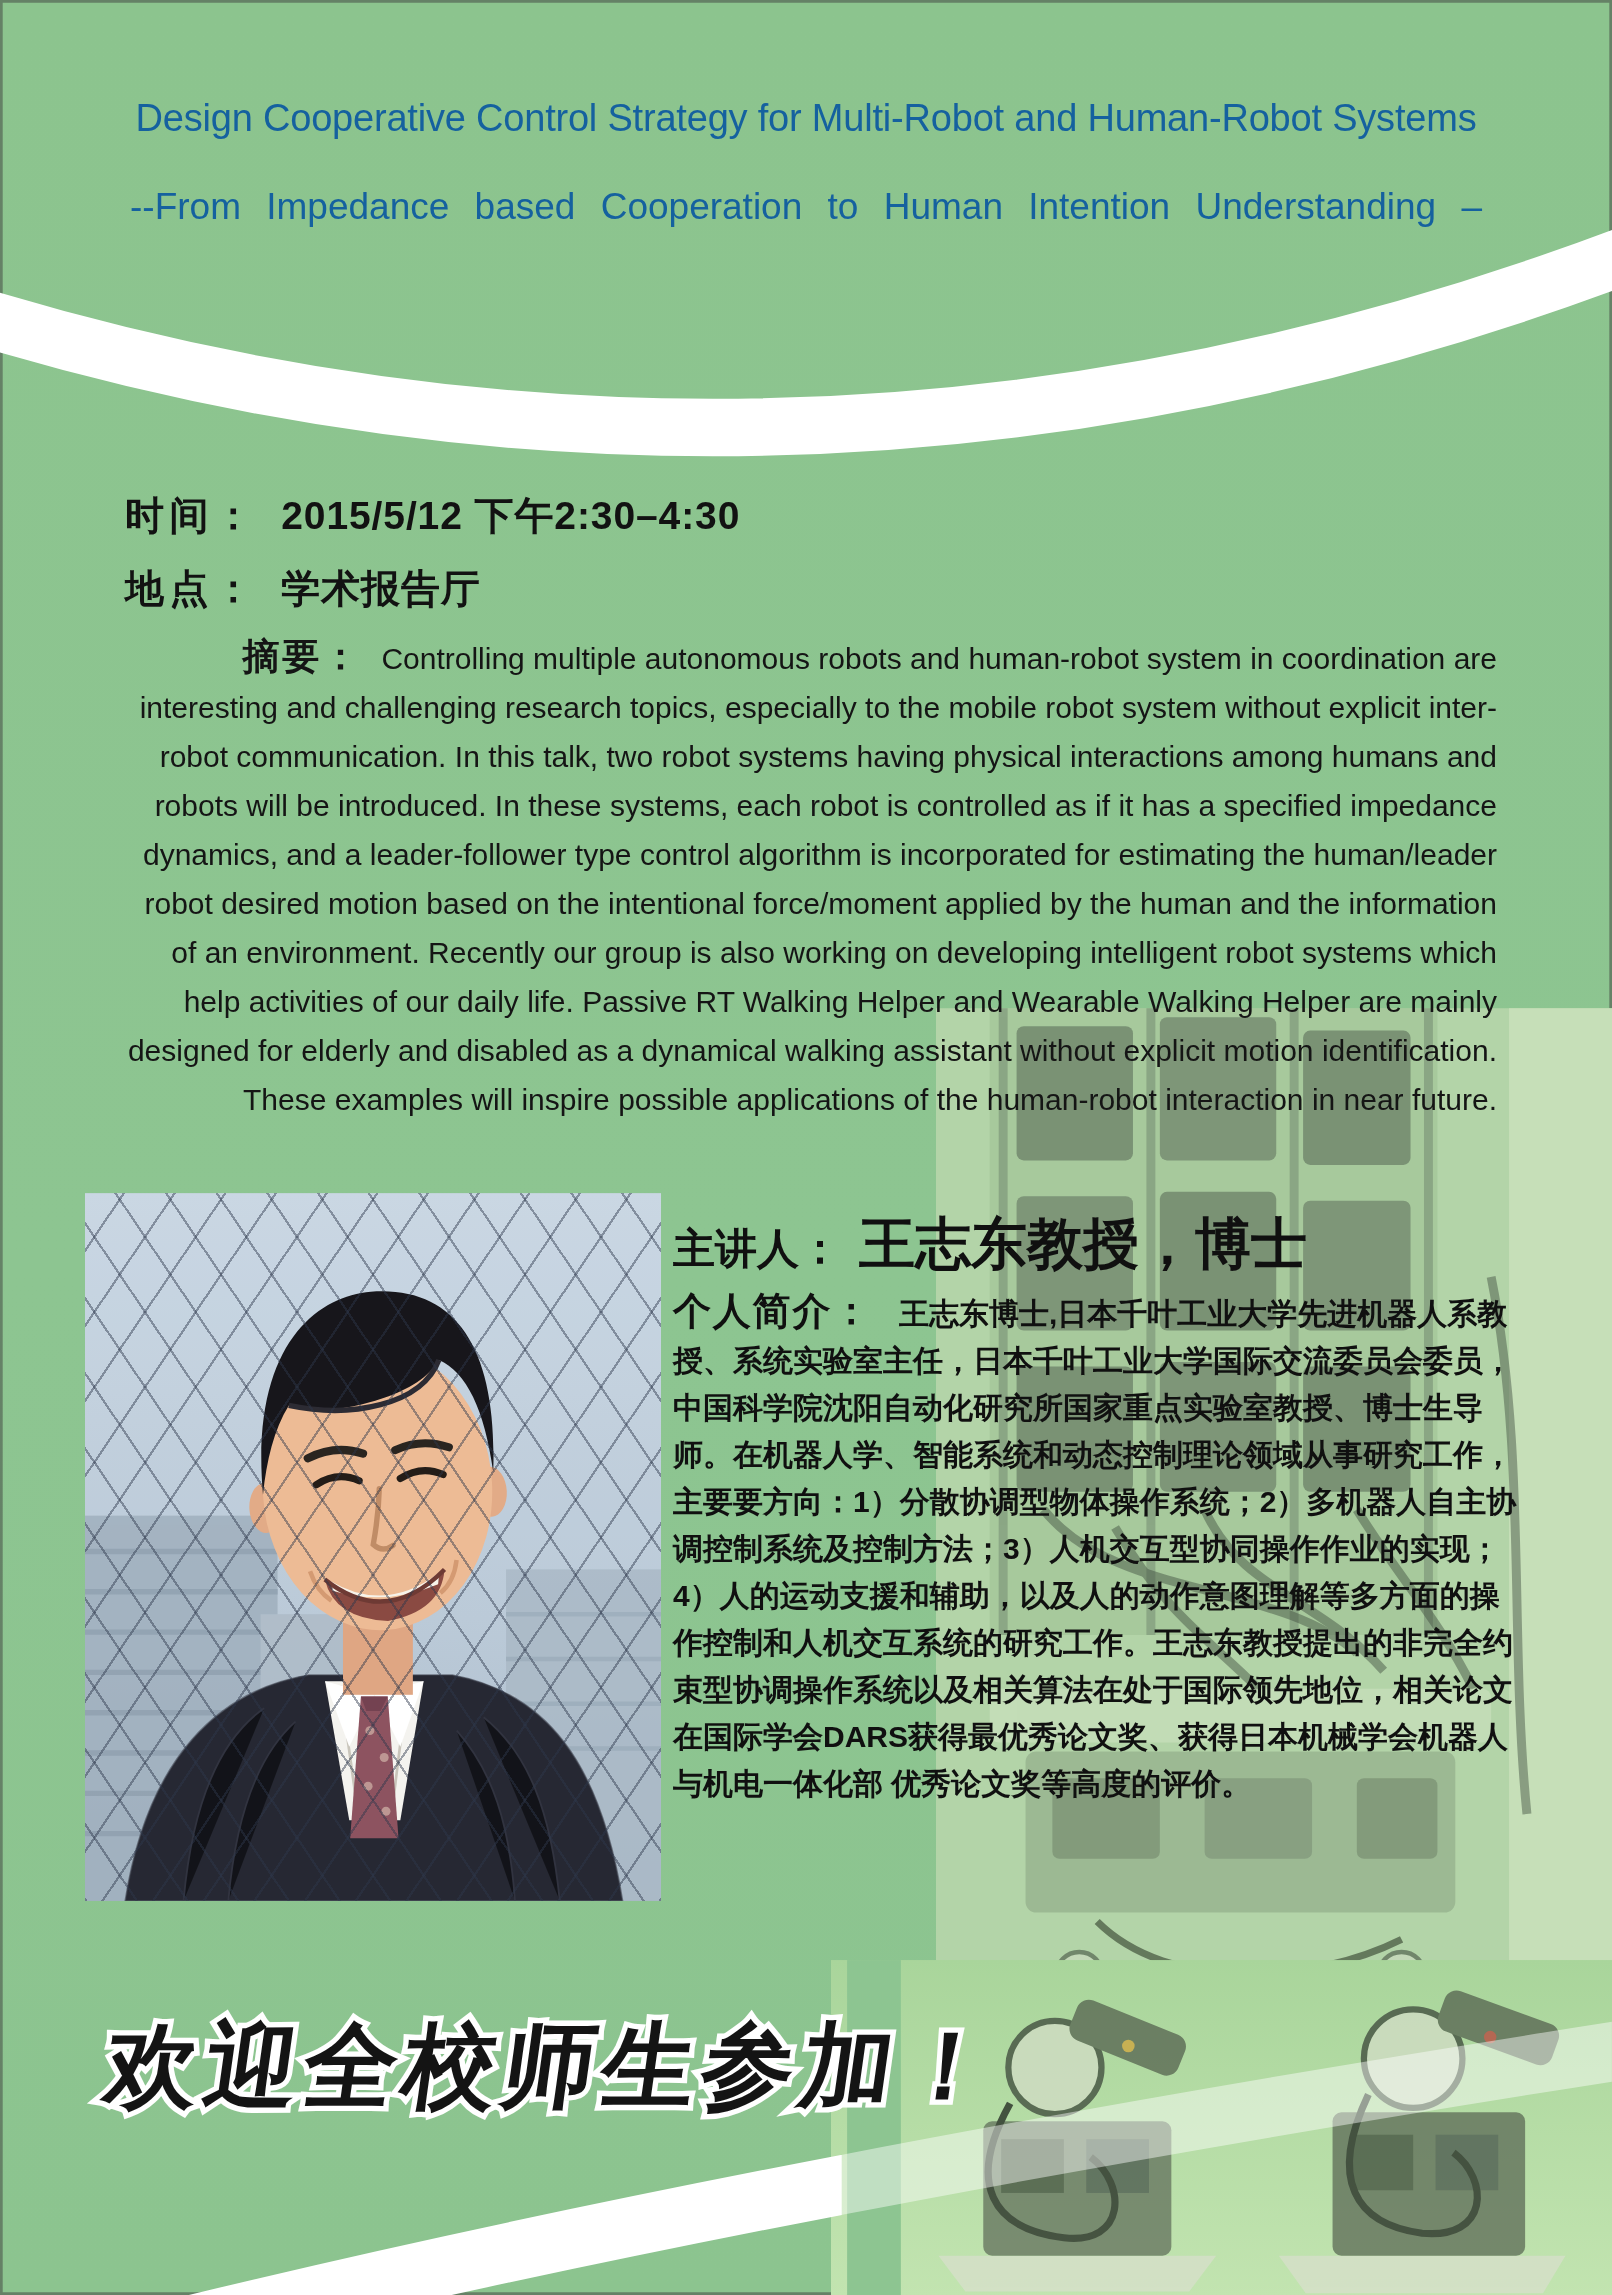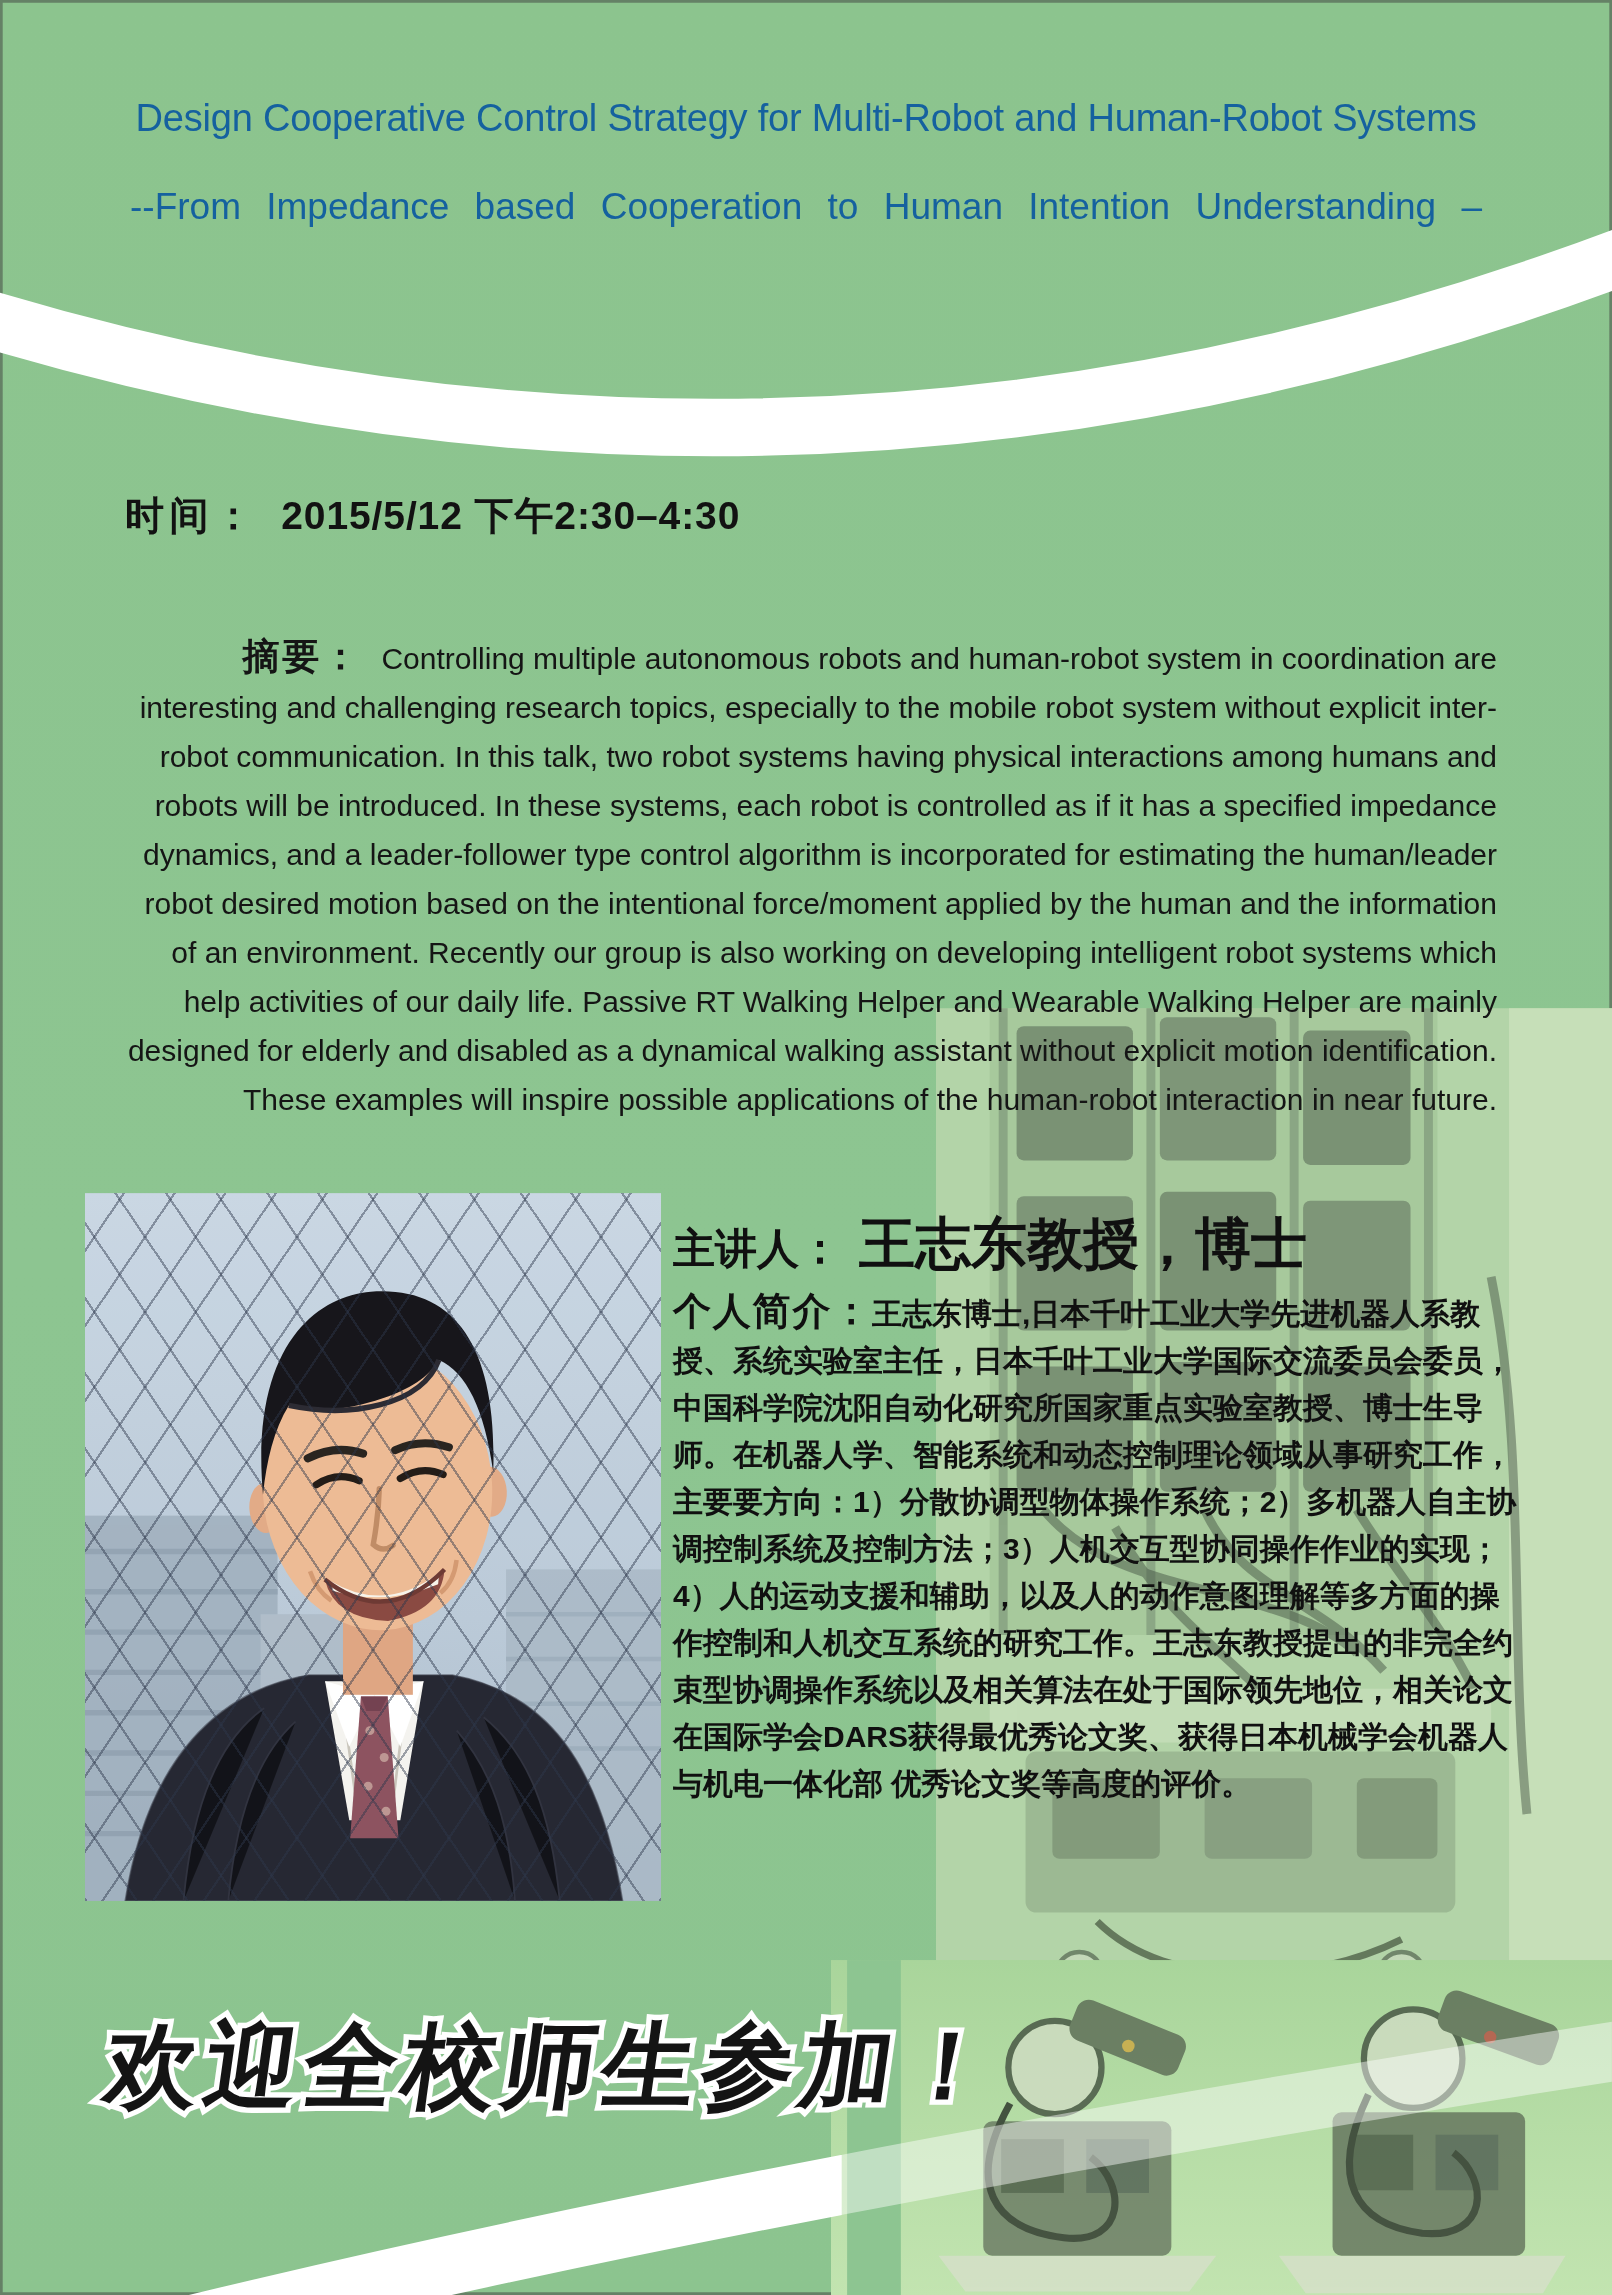--- a/index.html
+++ b/index.html
@@ -36,21 +36,21 @@
   .fence{position:absolute;left:0;top:0;width:576px;height:708px;
     background:
       repeating-linear-gradient(56deg,rgba(45,55,75,.45) 0 2.2px,transparent 2.2px 42px),
       repeating-linear-gradient(-56deg,rgba(45,55,75,.45) 0 2.2px,transparent 2.2px 42px);}
   
   .speaker-line{position:absolute;left:673px;top:1207px;color:#101010;font-weight:bold;z-index:4;white-space:nowrap;}
   .speaker-line .lbl{font-size:42px;margin-right:18px;}
   .speaker-line .val{font-size:56px;}
   .bio{position:absolute;left:673px;top:1288px;width:849px;z-index:4;
     color:#101010;font-size:30px;font-weight:bold;line-height:47px;}
-  .bio .bio-lbl{font-size:38px;letter-spacing:1.8px;}
+  .bio .bio-lbl{font-size:38px;letter-spacing:1.8px;margin-right:27px;}
   
   .organizer{position:absolute;left:960px;top:1904px;color:#0e0e0e;font-weight:bold;z-index:4;white-space:nowrap;}
   .organizer .lbl{font-size:42px;margin-right:14.3px;}
   .organizer .val{font-size:42px;letter-spacing:1.8px;}
   
   .welcome{position:absolute;left:106px;top:2004px;z-index:4;white-space:nowrap;
     font-size:93px;font-weight:bold;color:#141414;letter-spacing:6.3px;
     transform:skewX(-8deg);
     -webkit-text-stroke:10.7px #ffffff;paint-order:stroke fill;
     text-shadow:0 0 1.8px #fff;}
@@ -148,20 +148,23 @@
       <path d="M 40,2640 Q 760,2452 1860,2282" fill="none" stroke="#ffffff" stroke-width="66" opacity="0.45" clip-path="url(#clipR)"></path>
     </g>
   </svg>
 
   <div class="title-en l2">--From Impedance based Cooperation to Human Intention Understanding –</div>
   <div class="title-en l1">Design Cooperative Control Strategy for Multi-Robot and Human-Robot Systems</div>
 
   <div class="info-line info-time">
     <span class="lbl">时间：</span><span class="val">2015/5/12 下午2:30–4:30</span>
   </div>
+  <div class="info-line info-loc">
+    <span class="lbl">地点：</span><span class="val">学术报告厅</span>
+  </div>
 
   <div class="abstract">
     <span class="abs-lbl">摘要：</span><span>Controlling multiple autonomous robots and human-robot system in coordination are interesting and challenging research topics, especially to the mobile robot system without explicit inter-robot communication. In this talk, two robot systems having physical interactions among humans and robots will be introduced. In these systems, each robot is controlled as if it has a specified impedance dynamics, and a leader-follower type control algorithm is incorporated for estimating the human/leader robot desired motion based on the intentional force/moment applied by the human and the information of an environment. Recently our group is also working on developing intelligent robot systems which help activities of our daily life. Passive RT Walking Helper and Wearable Walking Helper are mainly designed for elderly and disabled as a dynamical walking assistant without explicit motion identification. These examples will inspire possible applications of the human-robot interaction in near future.</span>
   </div>
 
   <div class="portrait">
     <svg width="576" height="708" viewBox="0 0 643 790">
       <defs>
         <linearGradient id="sky" x1="0" y1="0" x2="0" y2="1">
           <stop offset="0" stop-color="#c3d2e0"></stop>

